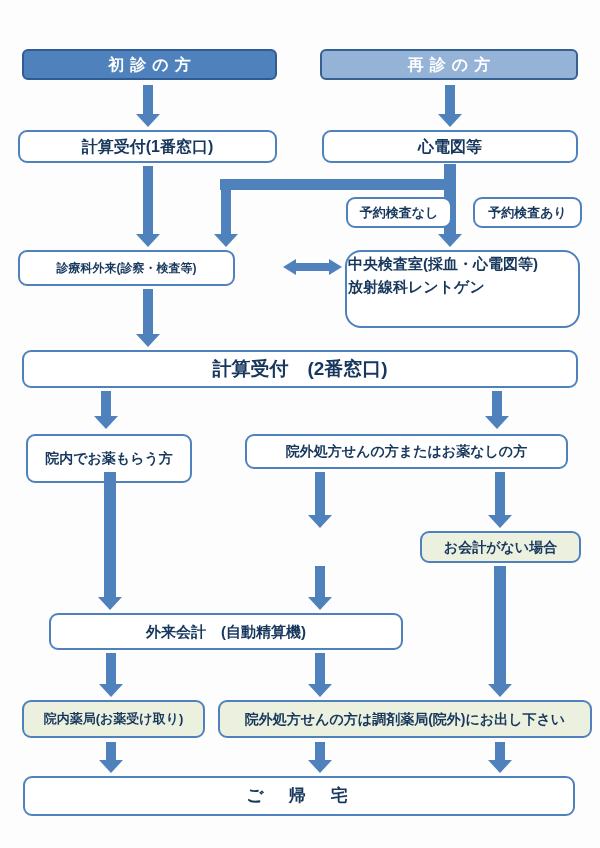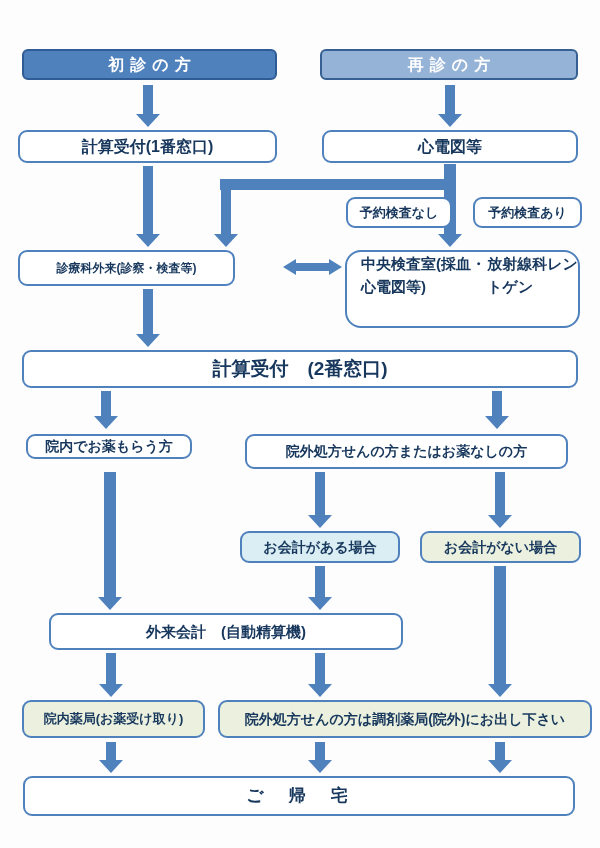--- a/index.html
+++ b/index.html
@@ -15,22 +15,22 @@
     color:var(--navy);font-weight:bold;text-align:center;line-height:1.2;
   }
   .hdr{
     border-radius:6px;color:#ffffff;letter-spacing:6px;font-size:16px;
     text-indent:6px;
   }
   .hdr-dark{background:#4f81bd;border-color:#2f5c94;}
   .hdr-light{background:#95b3d7;border-color:#376092;}
   .fill-blue{background:#daeef3;}
   .fill-green{background:#ebf1de;}
-  .lab{flex-direction:row;align-items:flex-start;justify-content:center;
-       padding-left:14px;border-radius:16px;text-align:left;line-height:1.55;}
+  .lab{flex-direction:column;align-items:flex-start;justify-content:flex-start;
+       padding-left:1px;border-radius:16px;text-align:left;line-height:1.55;}
   .arrow{position:absolute;width:24px;}
   .arrow .shaft{position:absolute;left:50%;top:0;transform:translateX(-50%);
     width:10px;height:calc(100% - 13px);background:var(--blue);}
   .arrow.wide .shaft{width:12px;}
   .arrow .head{position:absolute;bottom:0;left:50%;transform:translateX(-50%);
     width:0;height:0;border-left:12px solid transparent;border-right:12px solid transparent;
     border-top:13px solid var(--blue);}
   .hbar{position:absolute;background:var(--blue);}
   .dbl{position:absolute;height:16px;}
   .dbl .shaft{position:absolute;left:11px;right:11px;top:4px;height:8px;background:var(--blue);}
@@ -98,37 +98,36 @@
 
   <div class="arrow" style="left:94px;top:391px;height:38px;">
       <div class="shaft"></div>
       <div class="head"></div>
     </div>
   <div class="arrow" style="left:485px;top:391px;height:38px;">
       <div class="shaft"></div>
       <div class="head"></div>
     </div>
 
-  <div class="node" style="left:26px;top:434px;width:166px;height:25px;font-size:14px;">院内でお薬もらう方</div>
+  <div class="node" style="left:26px;top:434px;width:166px;height:49px;font-size:14px;">院内でお薬もらう方</div>
   <div class="node" style="left:245px;top:434px;width:323px;height:35px;font-size:14px;">院外処方せんの方またはお薬なしの方</div>
 
   <div class="arrow wide" style="left:98px;top:472px;height:138px;">
       <div class="shaft"></div>
       <div class="head"></div>
     </div>
   <div class="arrow" style="left:308px;top:472px;height:56px;">
       <div class="shaft"></div>
       <div class="head"></div>
     </div>
   <div class="arrow" style="left:488px;top:472px;height:56px;">
       <div class="shaft"></div>
       <div class="head"></div>
     </div>
 
-  <div class="node fill-blue" style="left:240px;top:531px;width:160px;height:32px;font-size:14px;">お会計がある場合</div>
   <div class="node fill-green" style="left:420px;top:531px;width:161px;height:32px;font-size:14px;">お会計がない場合</div>
 
   <div class="arrow" style="left:308px;top:566px;height:44px;">
       <div class="shaft"></div>
       <div class="head"></div>
     </div>
   <div class="arrow wide" style="left:488px;top:566px;height:131px;">
       <div class="shaft"></div>
       <div class="head"></div>
     </div>

